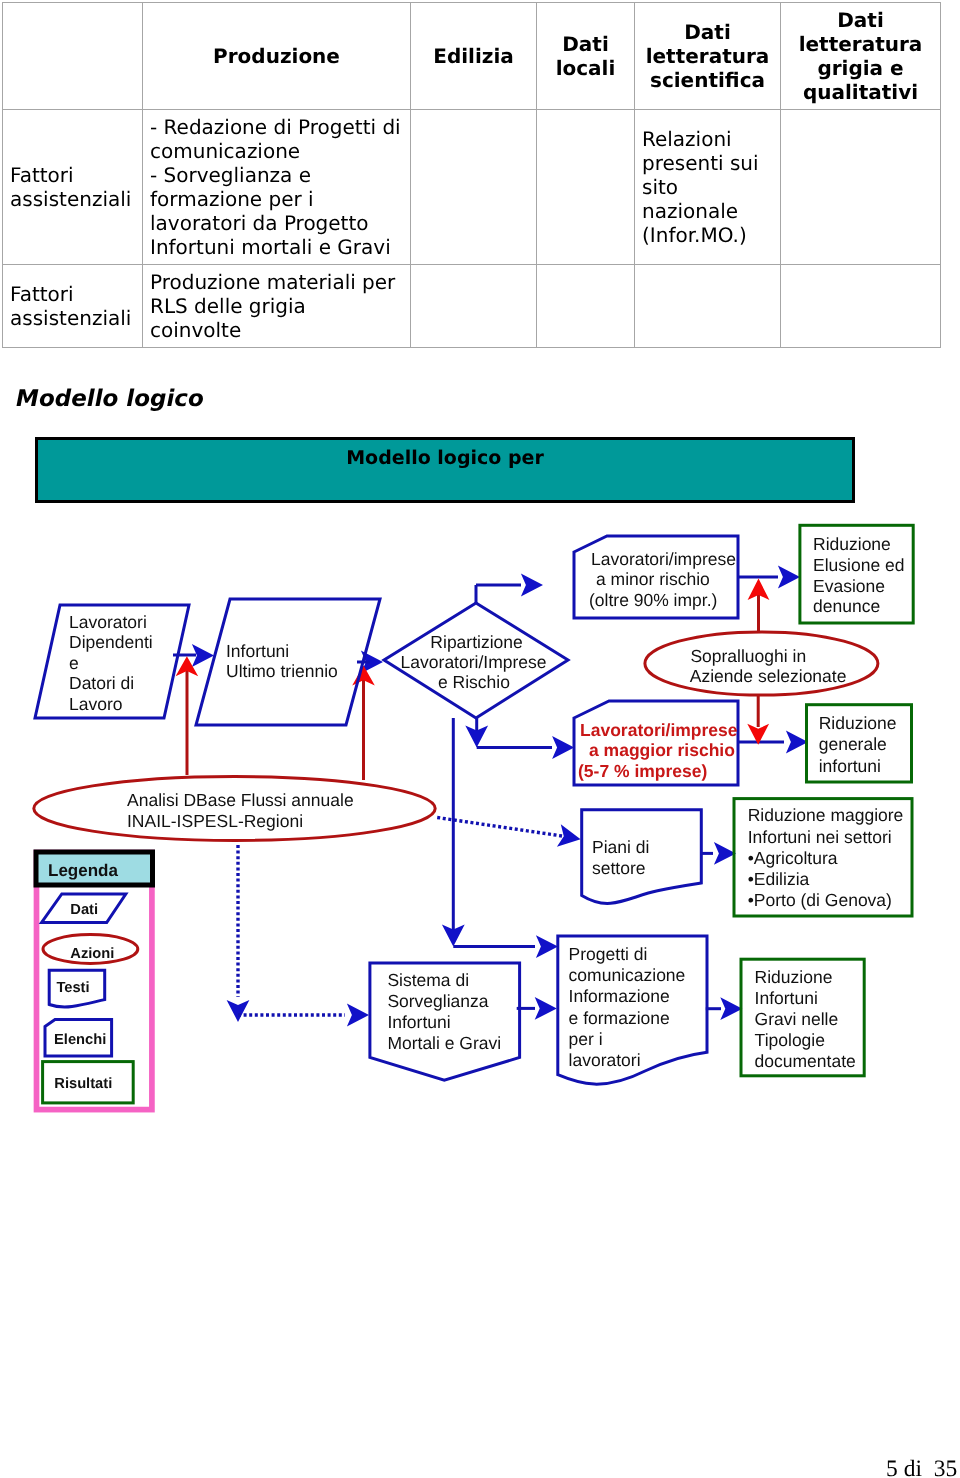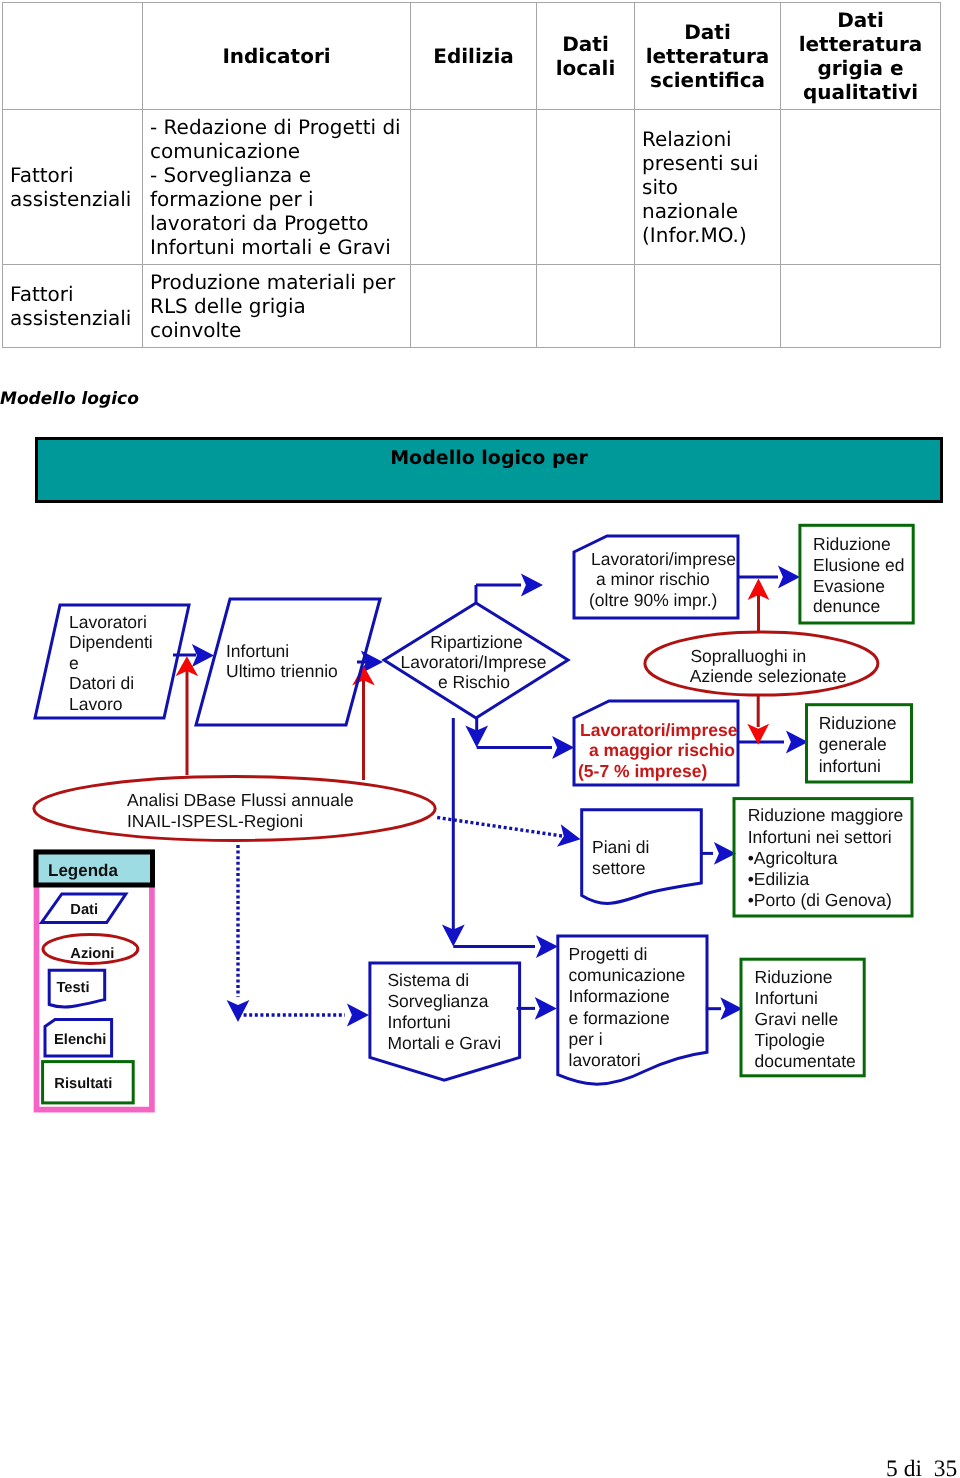--- a/index.html
+++ b/index.html
@@ -6,23 +6,23 @@
   body{width:960px;height:1478px;position:relative;overflow:hidden;
        font-family:"DejaVu Sans",sans-serif;color:#000;-webkit-font-smoothing:antialiased;text-rendering:geometricPrecision;}
   .page{position:absolute;left:0;top:0;width:960px;height:1478px;}
   
   table.ind{position:absolute;left:2px;top:2px;width:938px;border-collapse:collapse;
             table-layout:fixed;}
   table.ind td{border:1px solid #a6a6a6;vertical-align:middle;
                font-size:20px;line-height:24px;padding:0 7px;white-space:pre-line;}
   table.ind td.hd{font-weight:bold;text-align:center;}
   
-  .mlog{position:absolute;left:0;top:387px;font-weight:bold;font-style:italic;font-size:17px;line-height:24px;}
+  .mlog{position:absolute;left:16px;top:387px;font-weight:bold;font-style:italic;font-size:23px;line-height:24px;}
   
-  .banner{position:absolute;left:35px;top:437px;width:908px;height:66px;background:#009999;
+  .banner{position:absolute;left:35px;top:437px;width:820px;height:66px;background:#009999;
           border:3px solid #000;text-align:center;
           font-family:"DejaVu Sans",sans-serif;font-weight:bold;font-size:19px;
           line-height:25.5px;padding-top:6px;box-sizing:border-box;}
   svg.chart{position:absolute;left:0;top:505px;}
   .foot{position:absolute;left:886px;top:1456px;font-family:"Liberation Serif",serif;font-size:23.5px;white-space:pre;}
 </style>
 </head>
 <body>
 
 <div class="page">
@@ -32,21 +32,21 @@
     <col style="width:140px">
         <col style="width:268px">
         <col style="width:126px">
     <col style="width:98px">
         <col style="width:146px">
         <col style="width:160px">
   </colgroup>
   <tbody>
         <tr>
     <td class="hd" style="height:106px"></td>
-    <td class="hd">Indicatori</td>
+    <td class="hd">Produzione</td>
     <td class="hd">Edilizia</td>
     <td class="hd">Dati
 locali</td>
     <td class="hd">Dati
 letteratura
 scientifica</td>
     <td class="hd">Dati
 letteratura
 grigia e
 qualitativi</td>

